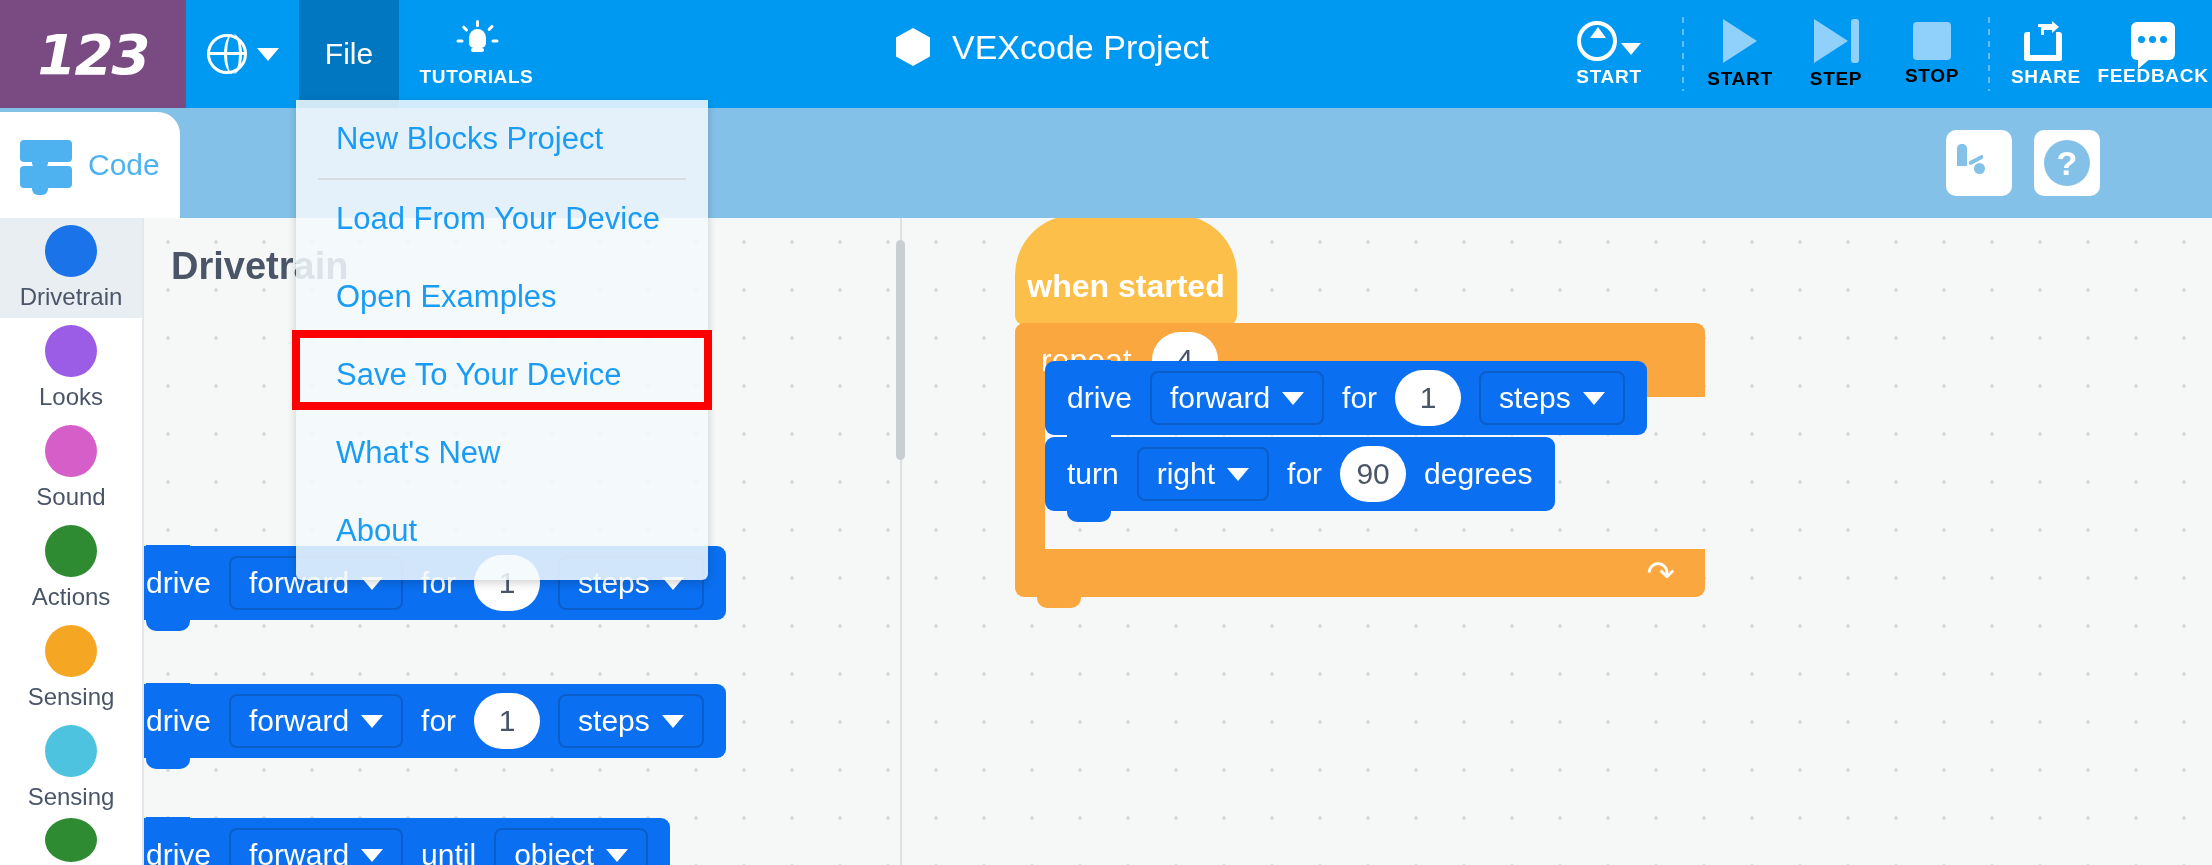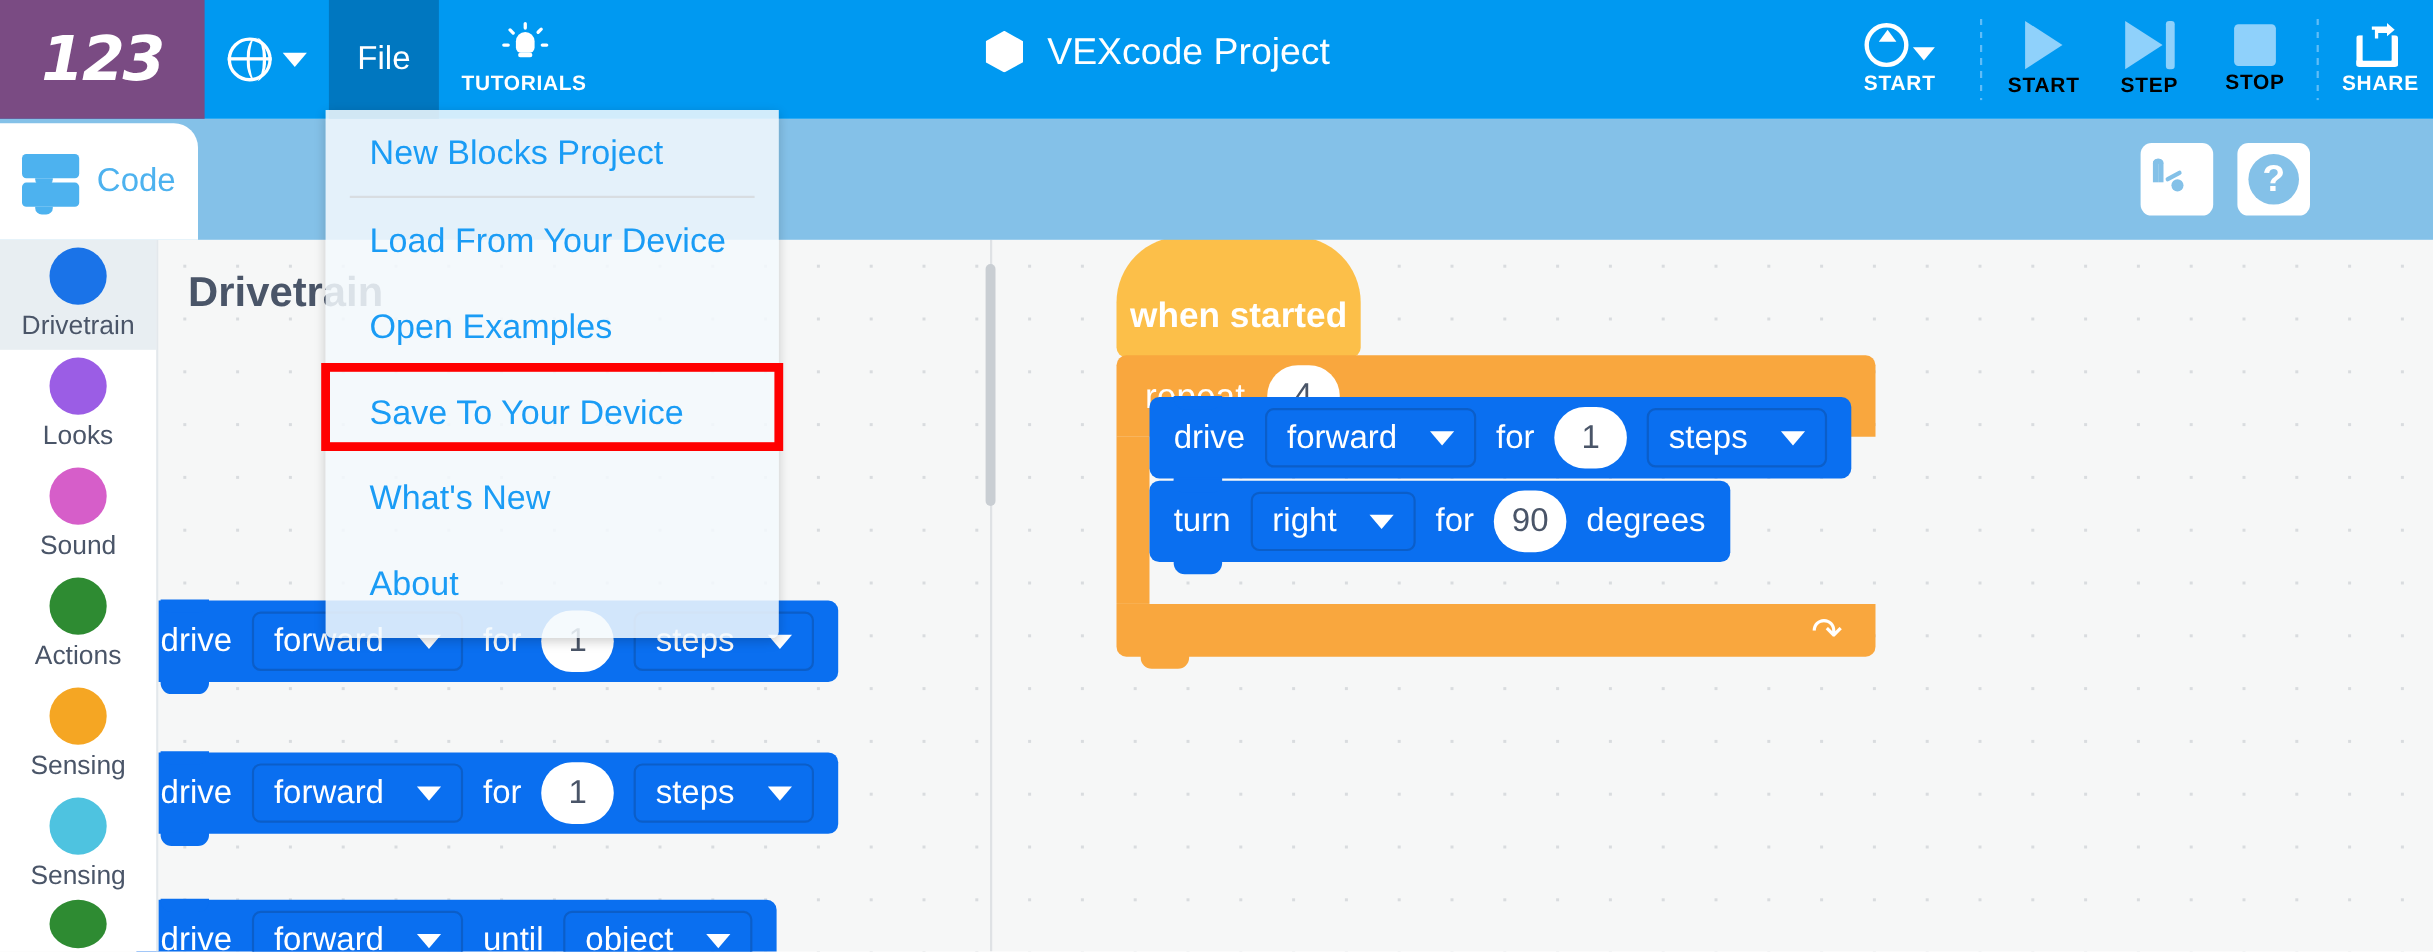--- a/index.html
+++ b/index.html
@@ -239,21 +239,21 @@
     width: 44px; height: 12px; background: #0a6ff0;
     border-radius: 0 0 10px 10px;
   }
   .blk::after {
     content: ""; position: absolute; left: 22px; bottom: -11px;
     width: 44px; height: 12px; background: #0a6ff0;
     border-radius: 0 0 10px 10px;
   }
   .blk .label { white-space: nowrap; }
   .dropdown {
-    display: flex; align-items: center; gap: 30px; height: 54px;
+    display: flex; align-items: center; gap: 12px; height: 54px;
     padding: 0 18px; border: 2px solid #0b5ec9; border-radius: 8px;
     background: #0a6ff0; white-space: nowrap; cursor: pointer;
   }
   .dd-caret {
     width: 0; height: 0; border-left: 11px solid transparent;
     border-right: 11px solid transparent; border-top: 13px solid #fff;
   }
   .oval {
     min-width: 66px; height: 56px; padding: 0 16px; background: #fff;
     border-radius: 30px; color: #4a5568; font-size: 30px;
@@ -384,20 +384,30 @@
       <div class="tool enabled">
         <span class="share-icon">
           <span class="share-box"></span>
           <svg class="share-arrow" viewBox="0 0 22 22">
             <path d="M3 14 L3 6 L0 6 L0 3 L14 3 L14 0 L21 6 L14 12 L14 9 L6 9 L6 14 Z" fill="#ffffff"></path>
           </svg>
         </span>
         <span class="tool-label">SHARE</span>
       </div>
 
+      <div class="tool enabled" style="width:118px;">
+        <span class="feedback-icon">
+          <span class="fb-dots">
+              <span class="fb-dot"></span>
+              <span class="fb-dot"></span>
+              <span class="fb-dot"></span>
+            </span>
+        </span>
+        <span class="tool-label">FEEDBACK</span>
+      </div>
     </div>
   </div>
 
   <div class="subbar">
     <div class="code-tab">
       <span class="code-blocks-icon">
         <span class="cb-row a"></span>
           <span class="cb-notch" style="top:22px"></span>
         <span class="cb-row b"></span>
           <span class="cb-notch" style="top:48px"></span>

